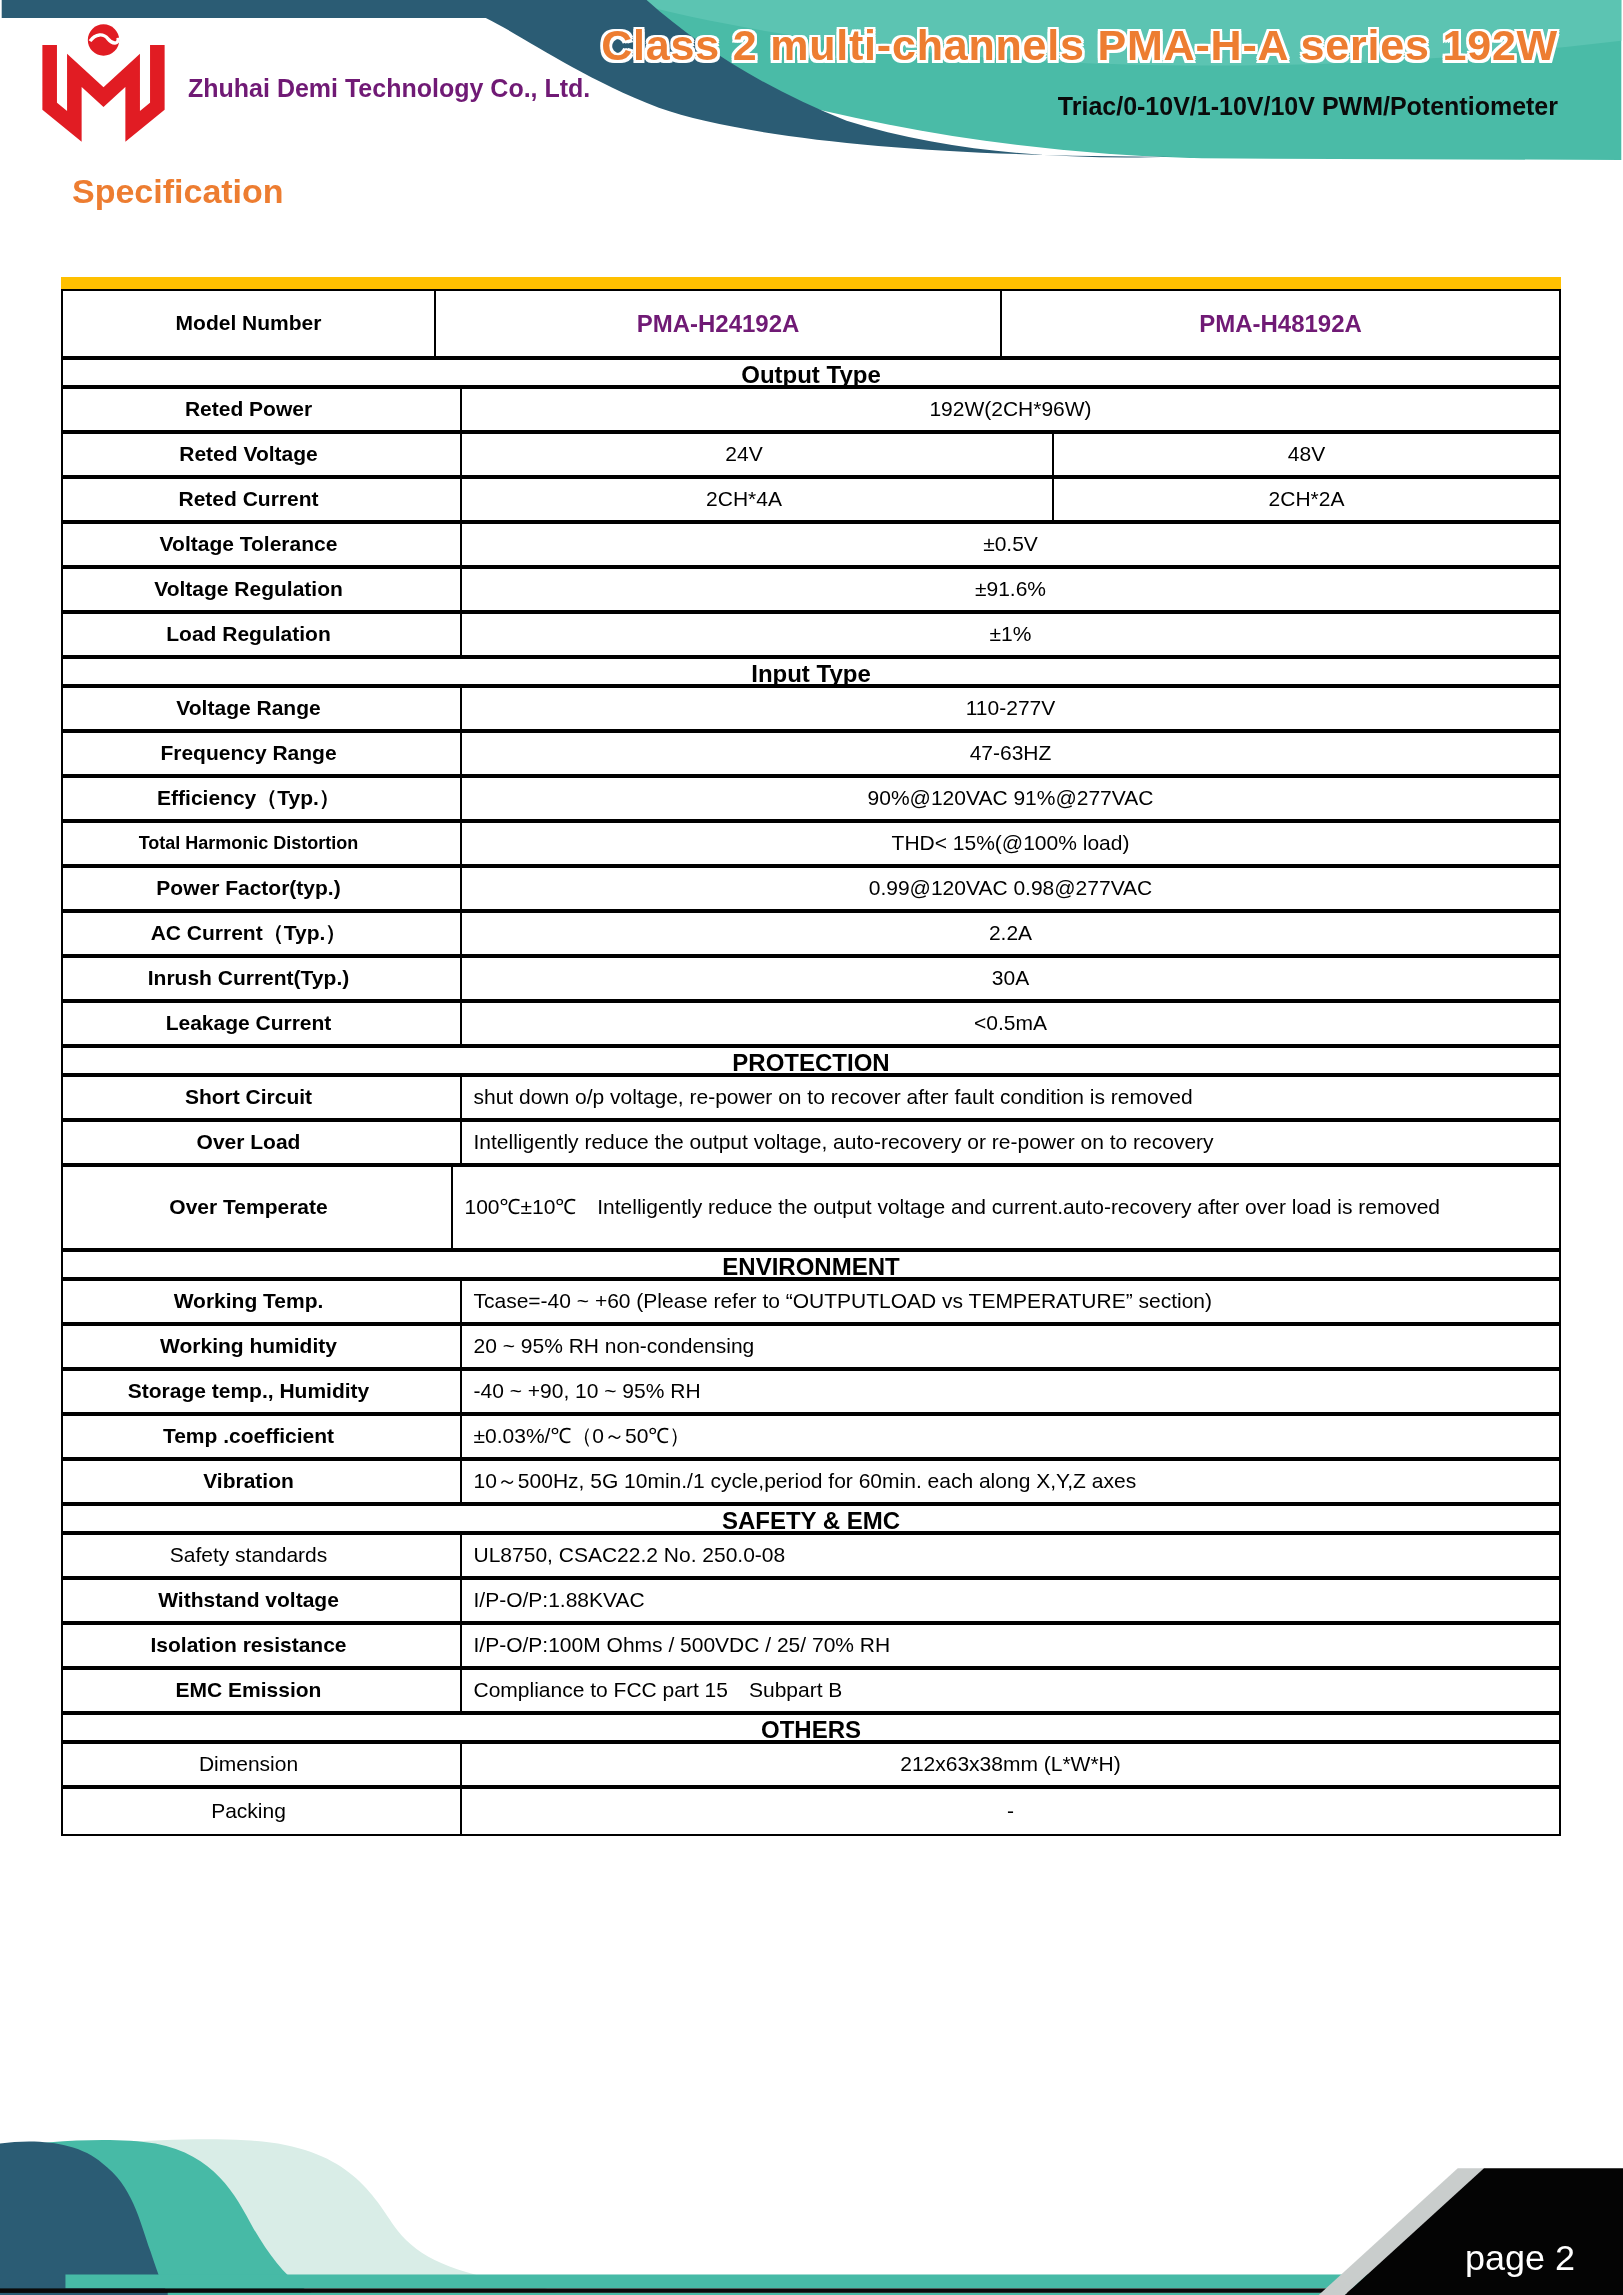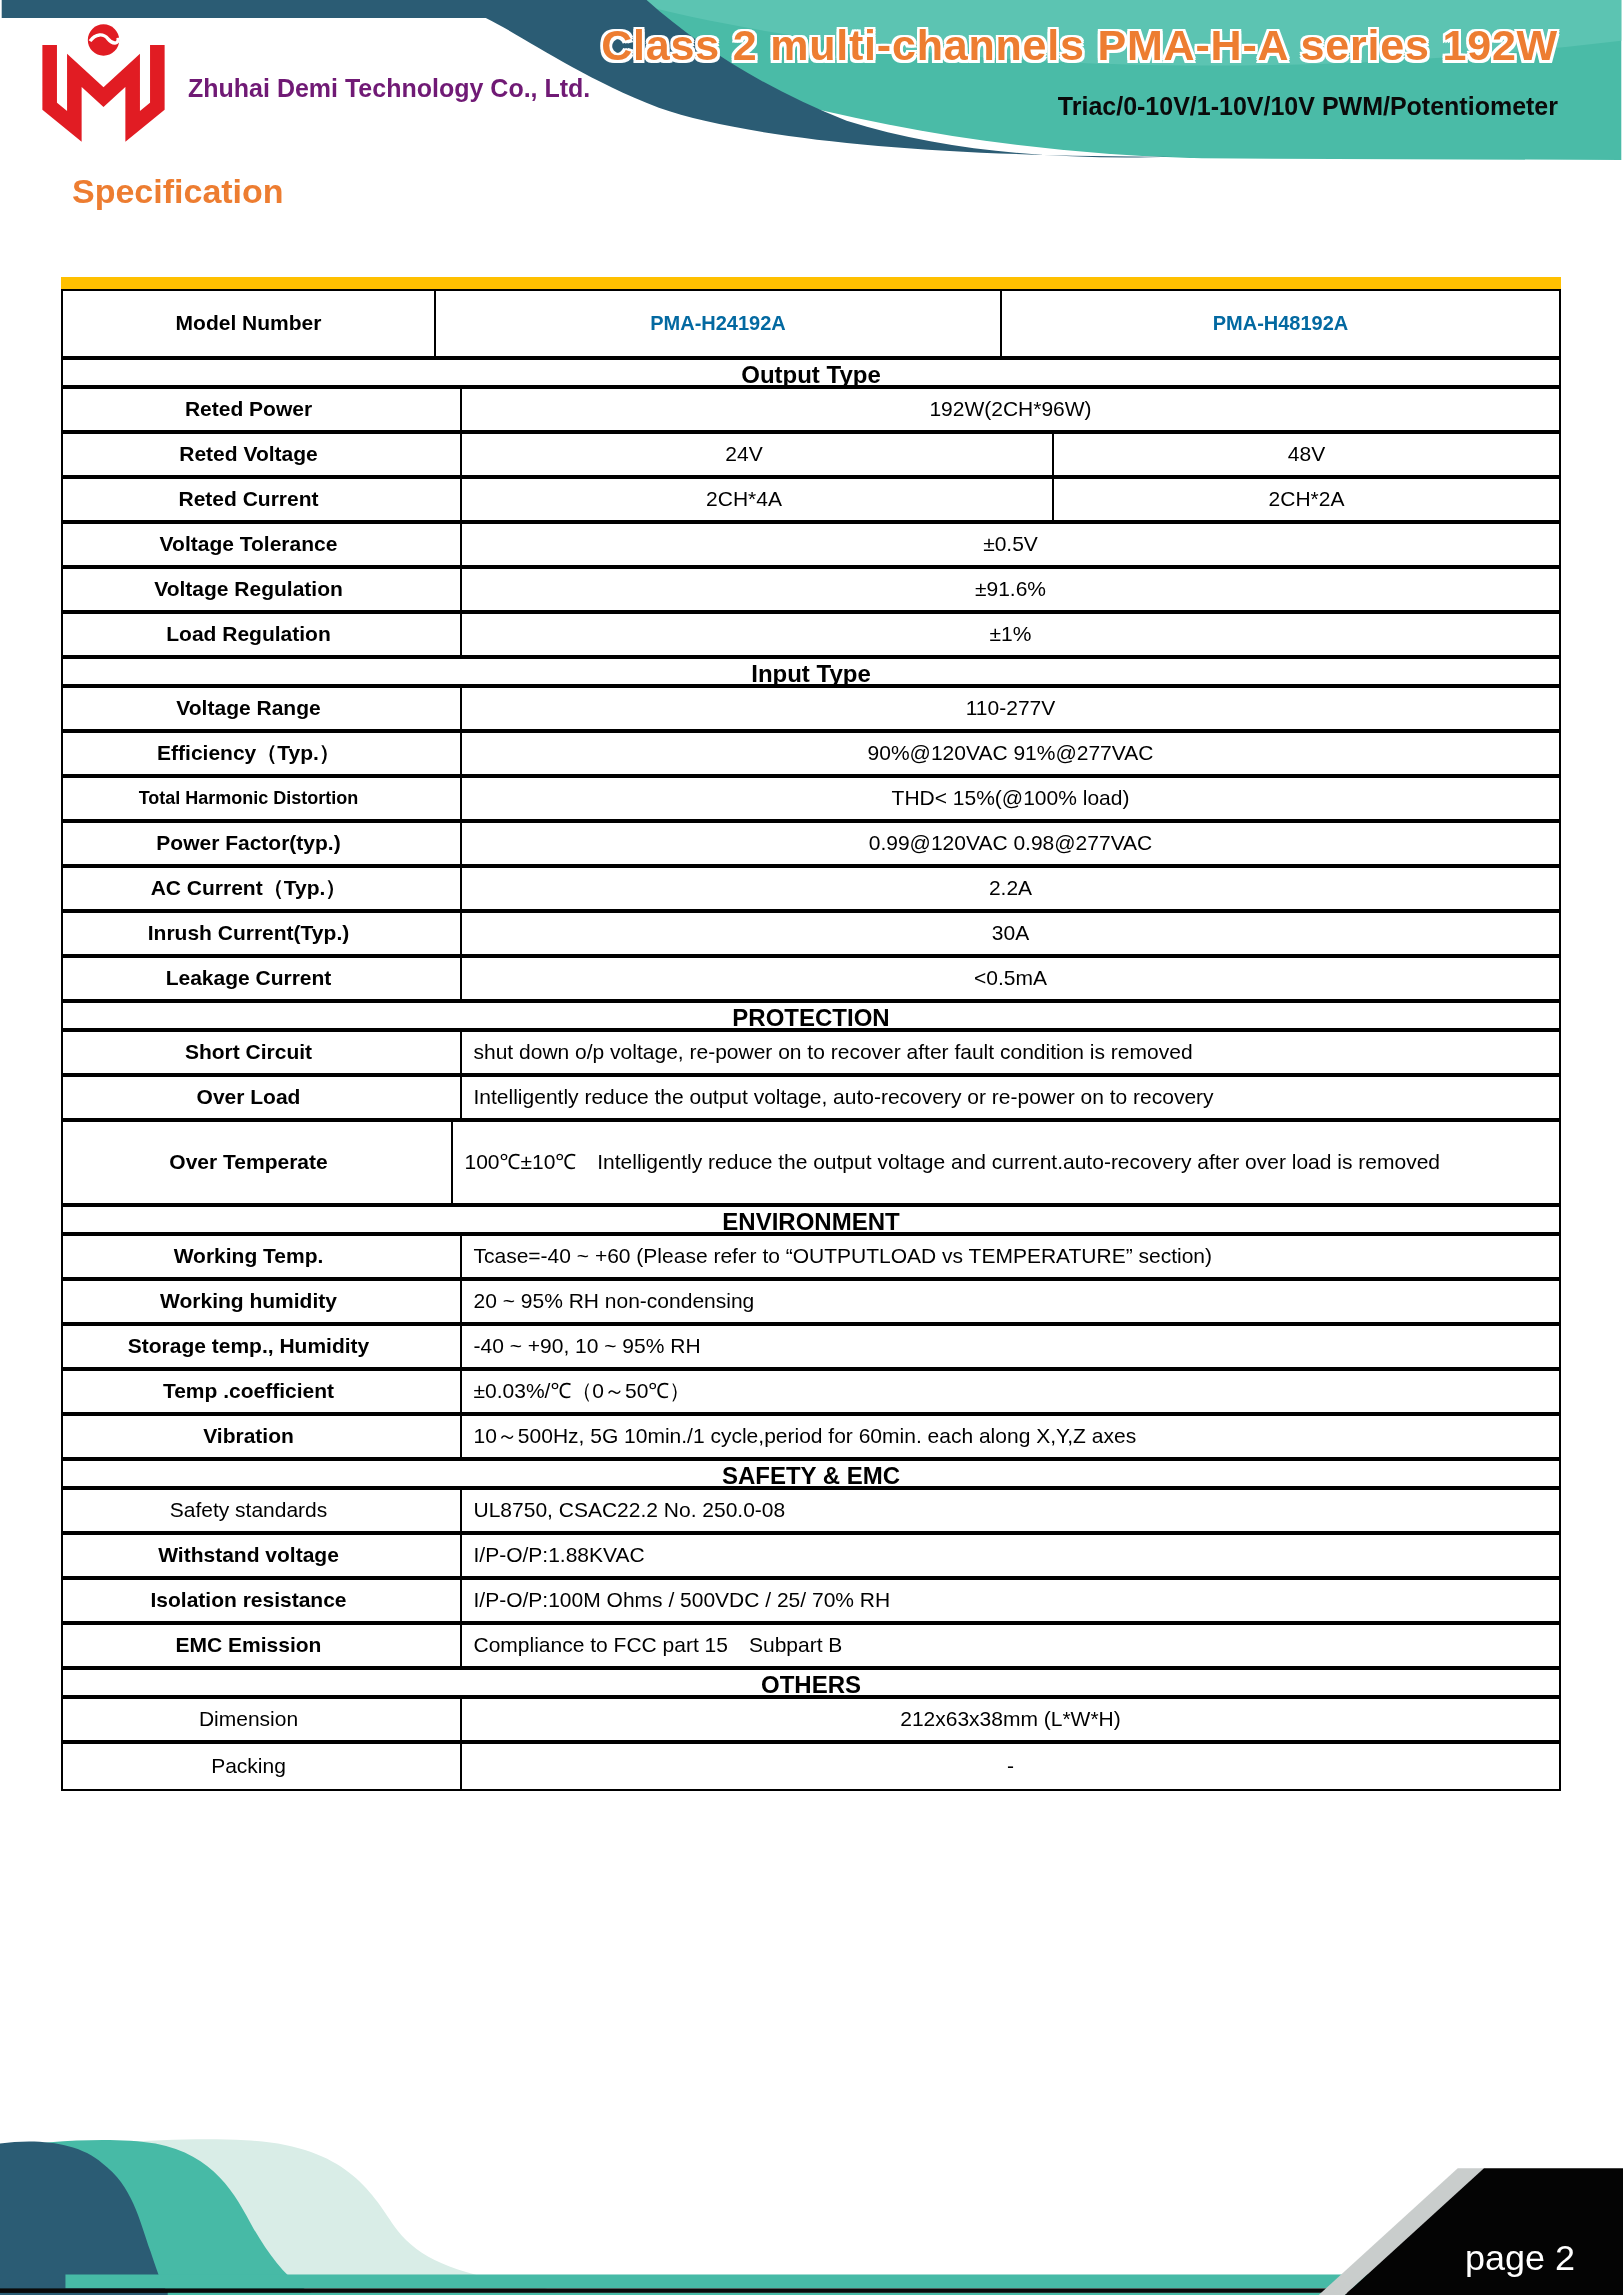--- a/index.html
+++ b/index.html
@@ -48,21 +48,21 @@
     display:flex;align-items:center;justify-content:center;
     font-size:21px;color:#000;box-sizing:border-box;line-height:1.25;
   }
   .cell + .cell{border-left:2.5px solid #000;}
   .lbl{font-weight:bold;text-align:center;padding:0 4.9px;}
   .lbl.plain{font-weight:normal;}
   .lbl.small{font-size:18px;}
   .val-left{justify-content:flex-start;text-align:left;padding:3.3px 11.5px;}
   .val-center{justify-content:center;text-align:center;padding:0 8.2px;}
   .sec-cell{font-weight:bold;font-size:24px;}
-  .model-cell{color:#0369a1;font-weight:bold;font-size:20px;}
+  .model-cell{color:#701a75;font-weight:bold;font-size:24px;}
   .model-lbl{font-weight:bold;font-size:21px;}
   
   .footer-svg{position:absolute;left:0;top:2091px;}
 </style>
 </head>
 <body>
 
 <div class="header-wrap">
   <svg class="header-svg" width="1623" height="160" viewBox="0 0 1984 196">
     <rect x="0" y="0" width="1984" height="196" fill="#ffffff"></rect>
@@ -132,20 +132,24 @@
 
   <div class="t-row r-sec h-sec">
     <div class="cell sec-cell">Input Type</div>
   </div>
 
   <div class="t-row r-two h-norm">
     <div class="cell lbl">Voltage Range</div>
     <div class="cell val-center">110-277V</div>
   </div>
 
+  <div class="t-row r-two h-norm">
+    <div class="cell lbl">Frequency Range</div>
+    <div class="cell val-center">47-63HZ</div>
+  </div>
 
   <div class="t-row r-two h-norm">
     <div class="cell lbl">Efficiency（Typ.）</div>
     <div class="cell val-center">90%@120VAC 91%@277VAC</div>
   </div>
 
   <div class="t-row r-two h-norm">
     <div class="cell lbl small">Total Harmonic Distortion</div>
     <div class="cell val-center">THD&lt; 15%(@100% load)</div>
   </div>

